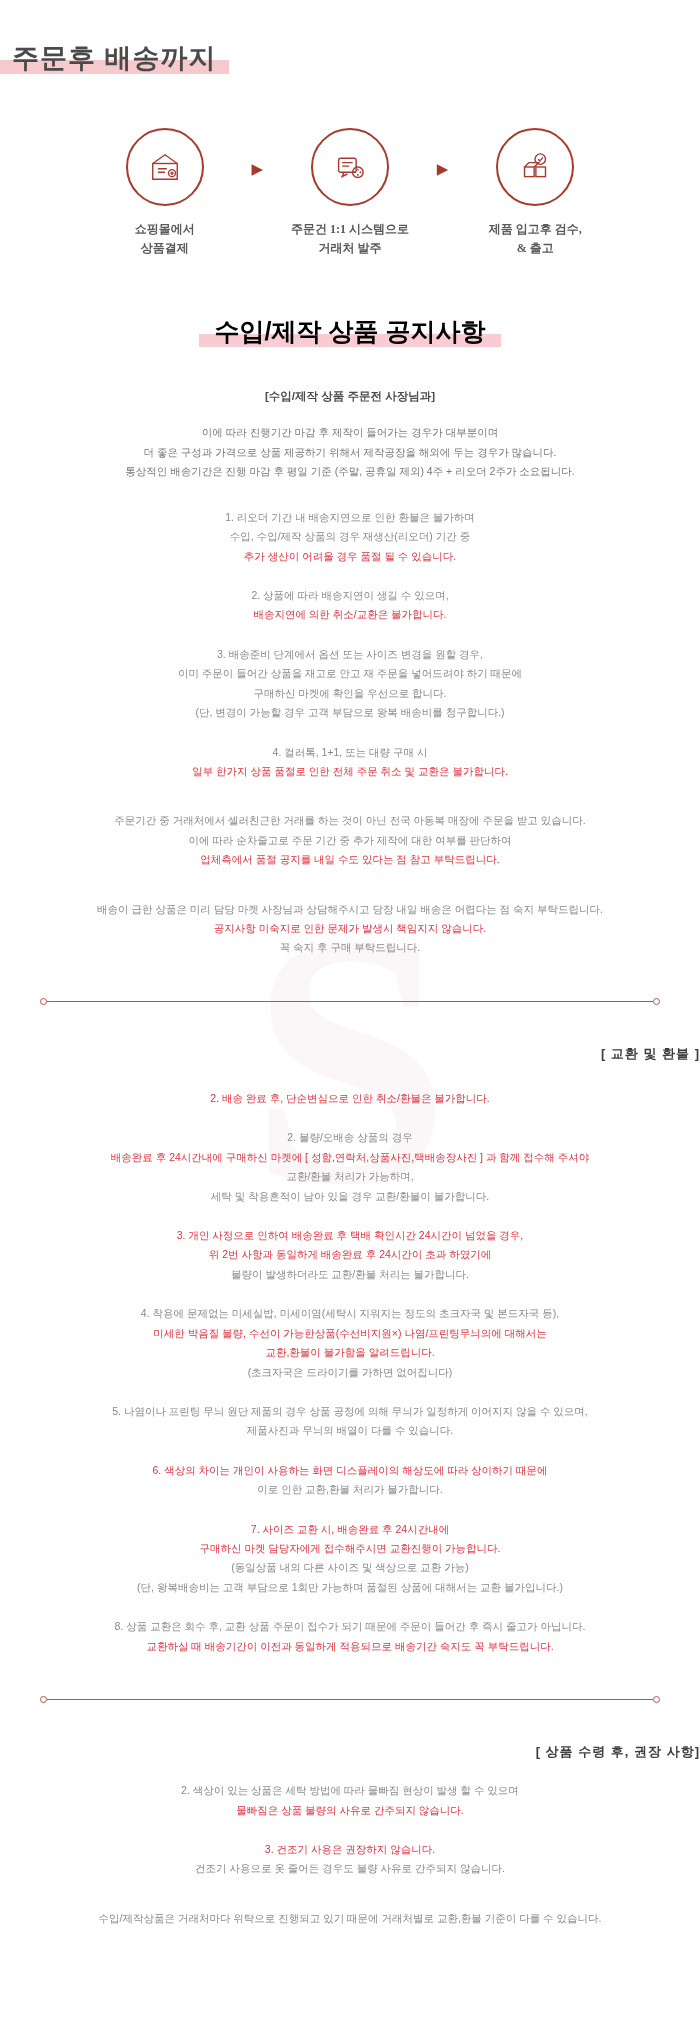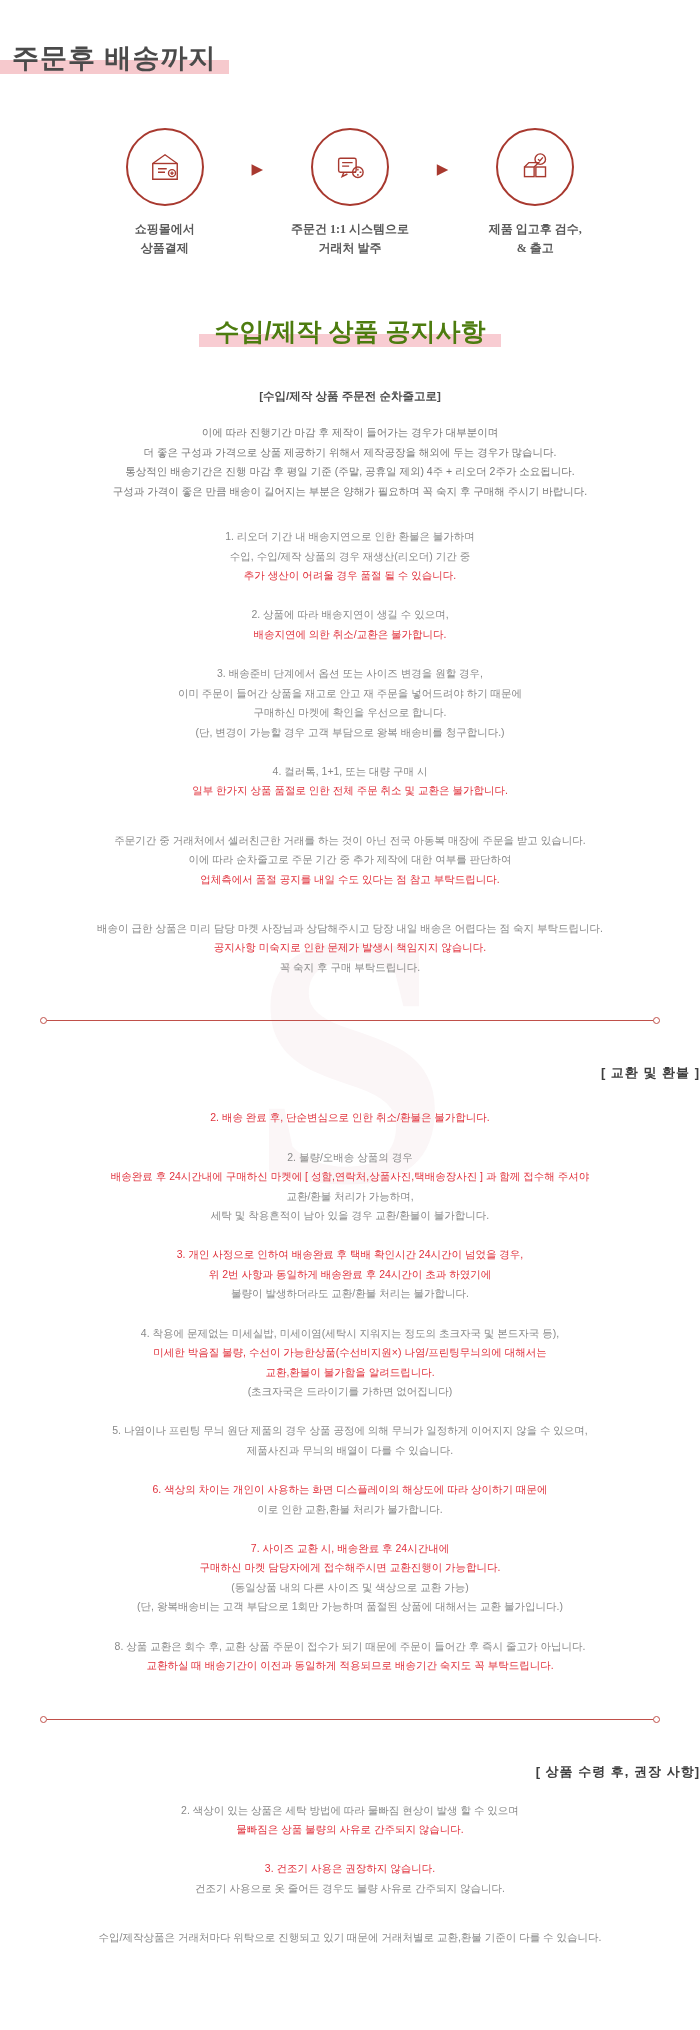--- a/index.html
+++ b/index.html
@@ -99,21 +99,21 @@
   .sec-head{
     margin-top:58px;
     text-align:center;
   }
   .sec-head .inner{
     display:inline-block;
     position:relative;
     padding:0 16px;
     font-size:25px;
     font-weight:bold;
-    color:#4d7c0f;
+    color:#000000;
     letter-spacing:0px;
   }
   .sec-head .hl{
     position:absolute;
     left:0;right:0;bottom:1px;height:13px;
     background:#f8ccd2;
     z-index:-1;
   }
 
   
@@ -233,28 +233,27 @@
     </div>
 
     <div class="sec-head">
       <span class="inner">
         <span class="hl"></span>
         <span>수입/제작 상품 공지사항</span>
       </span>
     </div>
 
     <div class="block mt38">
-      <span class="b-title">[수입/제작 상품 주문전 순차줄고로]</span>
+      <span class="b-title">[수입/제작 상품 주문전 사장님과]</span>
     </div>
 
     <div class="block mt16">
       <div>이에 따라 진행기간 마감 후 제작이 들어가는 경우가 대부분이며</div>
       <div>더 좋은 구성과 가격으로 상품 제공하기 위해서 제작공장을 해외에 두는 경우가 많습니다.</div>
       <div>통상적인 배송기간은 진행 마감 후 평일 기준 (주말, 공휴일 제외) 4주 + 리오더 2주가 소요됩니다.</div>
-      <div>구성과 가격이 좋은 만큼 배송이 길어지는 부분은 양해가 필요하며 꼭 숙지 후 구매해 주시기 바랍니다.</div>
     </div>
 
     <div class="block mt26">
       <div class="gray">1. 리오더 기간 내 배송지연으로 인한 환불은 불가하며</div>
       <div class="gray">수입, 수입/제작 상품의 경우 재생산(리오더) 기간 중</div>
       <div class="red">추가 생산이 어려울 경우 품절 될 수 있습니다.</div>
     </div>
 
     <div class="block mt20">
       <div class="gray">2. 상품에 따라 배송지연이 생길 수 있으며,</div>

